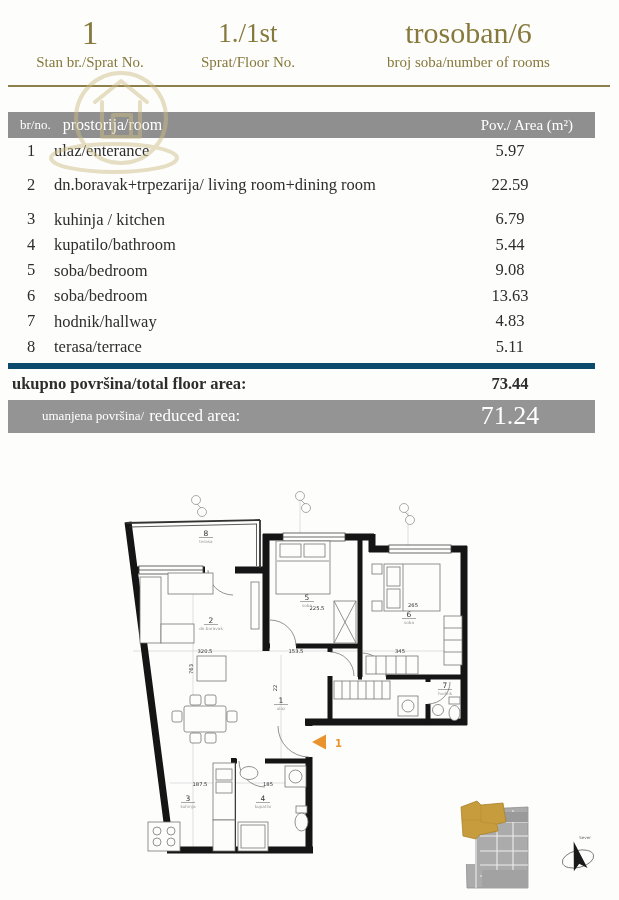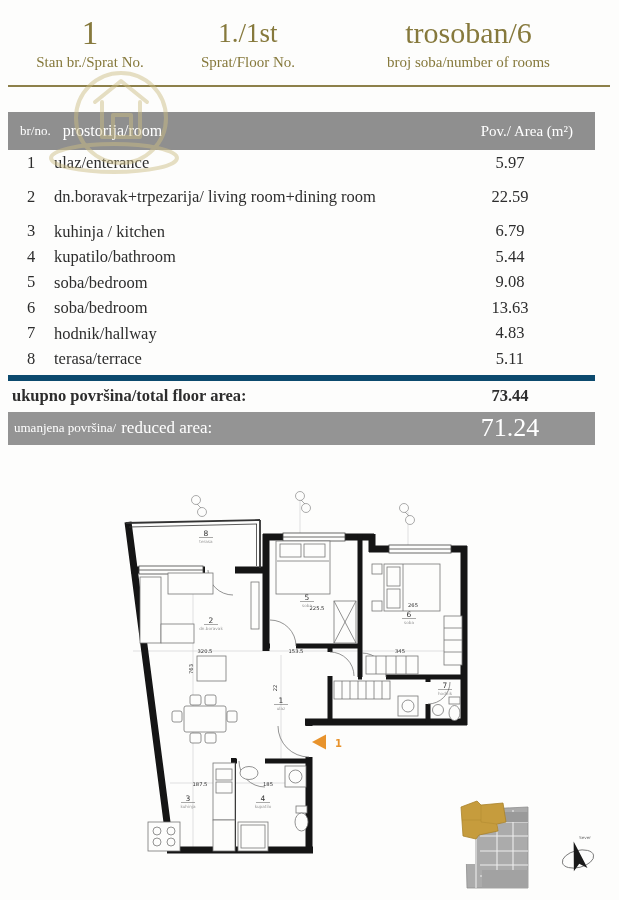--- a/index.html
+++ b/index.html
@@ -13,33 +13,33 @@
   .hcol1{width:130px;margin-left:25px;}
   .hcol2{width:170px;margin-left:8px;}
   .hcol3{width:255px;margin-left:8px;}
   .hval{font-size:33px;line-height:38px;}
   .hcol2 .hval{font-size:27px;}
   .hcol3 .hval{font-size:30px;}
   .hlabel{font-size:15px;line-height:20px;}
   .gold-rule{position:absolute;top:85px;left:8px;width:602px;height:2px;background:#8d804a;z-index:1;}
   
   .area-table{position:absolute;top:112px;left:8px;width:587px;z-index:3;}
-  .thead{background:#8f8f8f;color:#fff;height:38px;display:flex;align-items:center;padding:0;}
+  .thead{background:#8f8f8f;color:#fff;height:26px;display:flex;align-items:center;padding:0;}
   .th-no{font-size:13px;margin-left:12px;}
   .th-room{font-size:16px;margin-left:12px;}
   .th-area{font-size:15px;margin-left:auto;margin-right:22px;}
   .trow{display:flex;align-items:center;min-height:25.5px;font-size:16.5px;}
   .trow.tall{min-height:43px;}
   .c-no{width:46px;text-align:center;flex:none;}
   .c-name{flex:1;padding-right:4px;line-height:1.18;}
   .c-val{width:170px;text-align:center;flex:none;}
   .total-row{display:flex;align-items:center;border-top:6px solid #0c4a6e;margin-top:3px;
              font-weight:bold;font-size:16.5px;padding:5px 0 4px 0;}
   .total-row .c-name{padding-left:4px;}
-  .reduced-bar{background:#949494;color:#fff;display:flex;align-items:center;height:33px;margin-top:2px;}
+  .reduced-bar{background:#949494;color:#fff;display:flex;align-items:center;height:33px;margin-top:2px;padding-left:28px;}
   .rb-sr{font-size:13px;margin-left:6px;}
   .rb-en{font-size:17px;margin-left:5px;}
   .rb-val{width:170px;text-align:center;flex:none;margin-left:auto;font-size:26px;}
   
   .plan-wrap{position:absolute;top:470px;left:0;width:619px;height:430px;z-index:2;}
   svg text{font-family:"DejaVu Sans","Liberation Sans",sans-serif;}
 </style>
 </head>
 <body>
 

